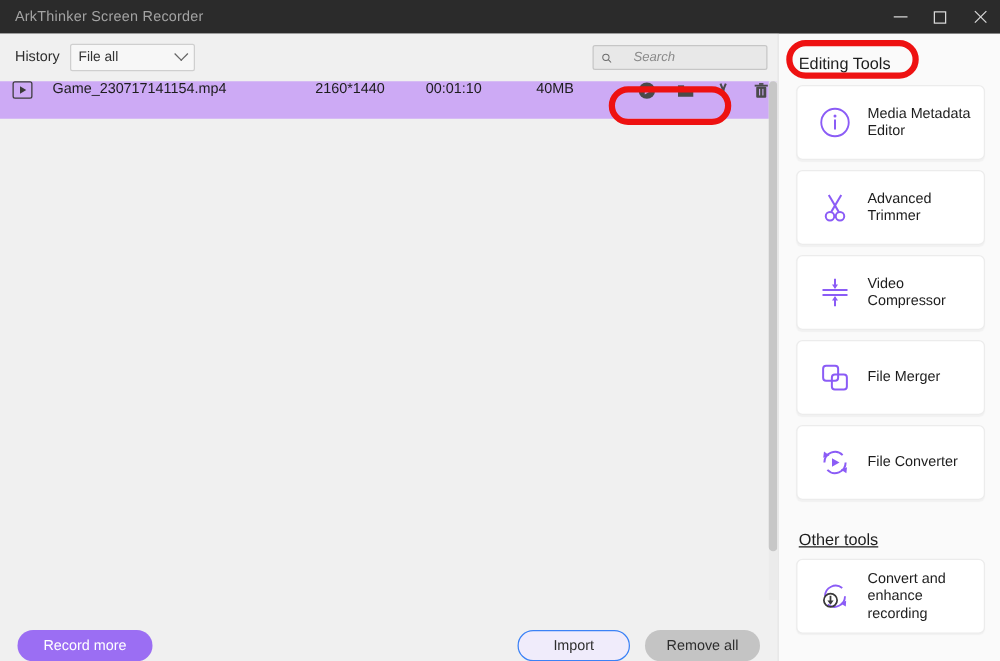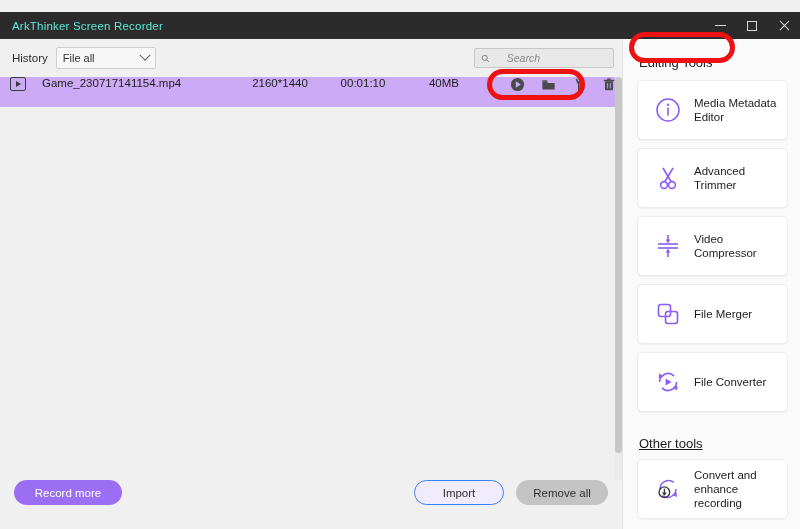--- a/index.html
+++ b/index.html
@@ -5,22 +5,22 @@
   * { box-sizing: border-box; margin: 0; padding: 0; }
   html, body {
     width: 800px; height: 529px;
     font-family: "Liberation Sans", sans-serif;
     overflow: hidden; background: #f0f0f0;
   }
   .app { position: relative; width: 800px; height: 529px; display: flex; flex-direction: column; }
 
   
   .titlebar {
-    height: 27px; background: #2b2b2b; color: #5eead4;
-    display: flex; align-items: center; flex: none; margin-top: 12px;
+    height: 27px; background: #2b2b2b; color: #a3a3a3;
+    display: flex; align-items: center; flex: none;
   }
   .title-text { font-size: 11.5px; padding-left: 12px; letter-spacing: .2px; }
   .winbtns { margin-left: auto; display: flex; height: 100%; }
   .winbtn {
     width: 32px; height: 100%; display: flex; align-items: center; justify-content: center;
     color: #d8d8d8;
   }
   .glyph-min { width: 11px; height: 1px; background: #d8d8d8; display: block; }
   .glyph-max { width: 10px; height: 10px; border: 1px solid #d8d8d8; display: block; }
   .glyph-close { position: relative; width: 12px; height: 12px; display: block; }
@@ -70,21 +70,21 @@
   .c-dur { width: 82px; }
   .c-size { width: 80px; }
   .acts { margin-left: 26px; display: flex; align-items: center; gap: 16px; }
   .acts svg { display: block; }
 
   
   .vscroll { position: absolute; right: 0; top: 0; bottom: 0; width: 7px; background: #ebebeb; }
   .vthumb { position: absolute; left: 0; top: 0; width: 7px; height: 376px; background: #c7c7c7; border-radius: 4px; }
 
   
-  .bottom { height: 49px; flex: none; display: flex; align-items: flex-start; padding: 0 14px; background: #f0f0f0; }
+  .bottom { height: 49px; flex: none; display: flex; align-items: flex-end; padding: 0 14px; background: #f0f0f0; }
   .btn { border: 0; font-family: "Liberation Sans", sans-serif; font-size: 11.5px; cursor: pointer; }
   .btn-record { width: 108px; height: 25px; border-radius: 13px; background: #9b6ef3; color: #fff; }
   .btn-import { width: 90px; height: 25px; border-radius: 13px; background: #f0ecfb; color: #2e2e2e; border: 1px solid #3b82f6; margin-left: auto; }
   .btn-removeall { width: 92px; height: 25px; border-radius: 13px; background: #c4c4c4; color: #2e2e2e; margin-left: 12px; }
 
   
   .panel { padding: 10px 12px 12px 14px; height: 100%; overflow: hidden; }
   .panel-h { font-size: 13px; color: #1d1d1d; margin: 6px 0 10px 2px; }
   .panel-h.other { margin-top: 24px; margin-bottom: 8px; text-decoration: underline; }
   .card {

